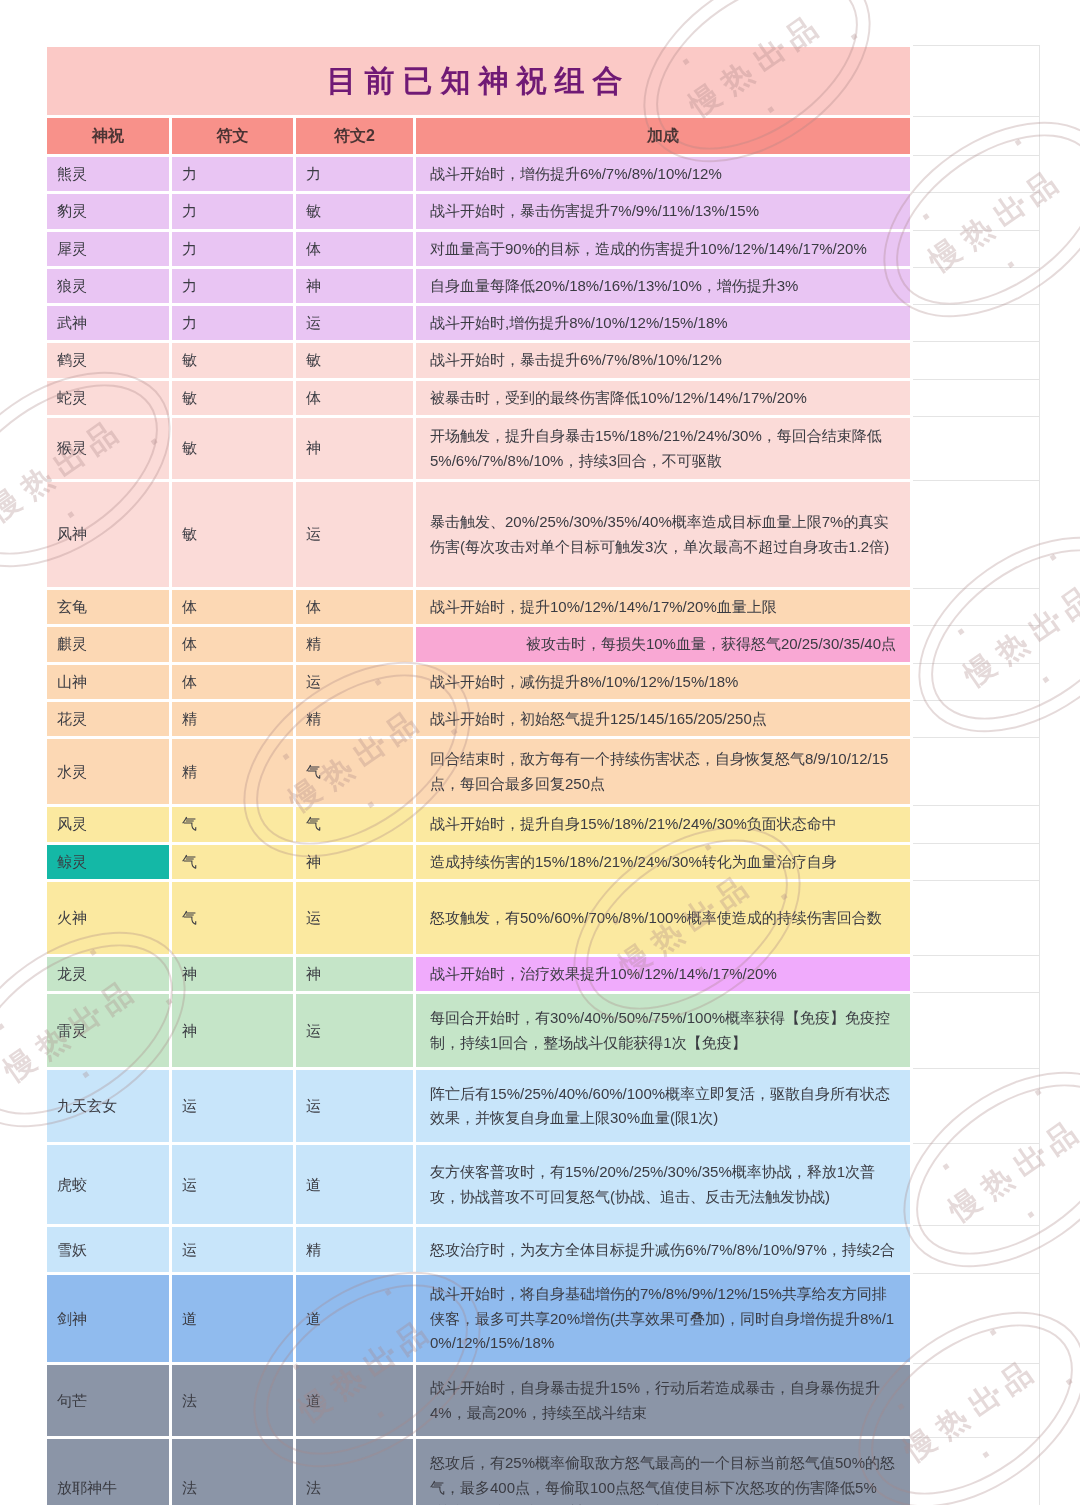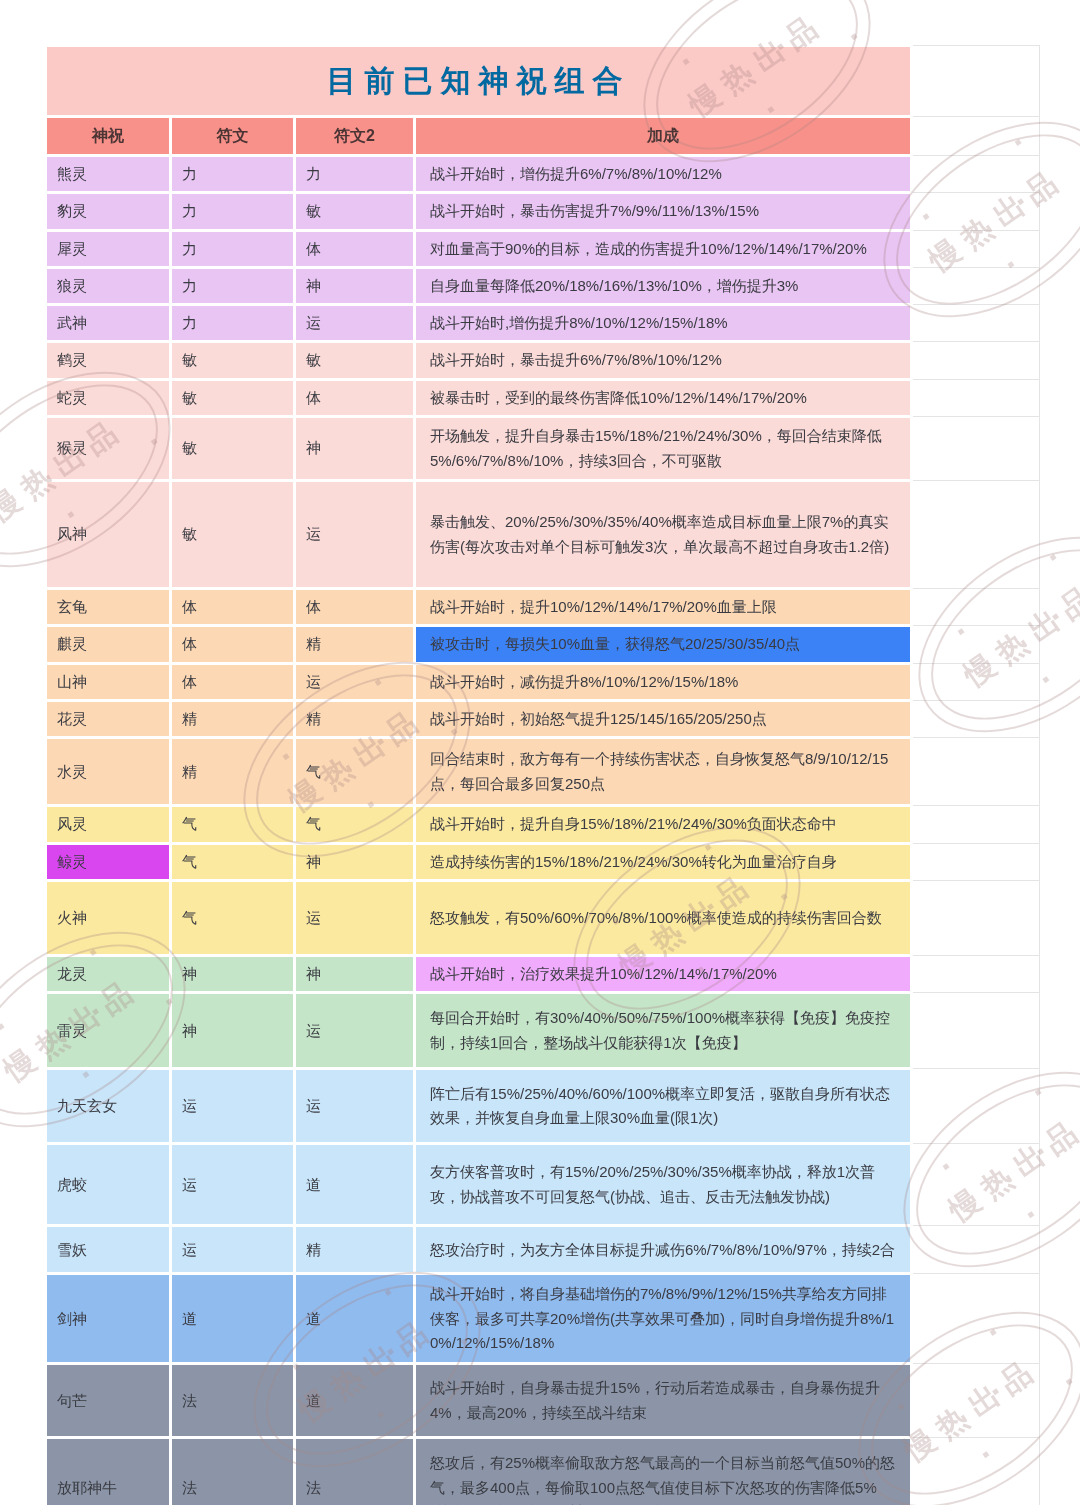--- a/index.html
+++ b/index.html
@@ -29,21 +29,21 @@
   td.bonus{padding:5px 14px;}
   tr.title-row td.t{
     background:#fbc9c6;
     border:3px solid #ffffff;
     height:66px;
     text-align:center;
     vertical-align:middle;
     font-size:30px;
     font-weight:bold;
     letter-spacing:8px;
-    color:#0369a1;
+    color:#701a75;
   }
   tr.header-row td.h{
     background:#f8918a;
     border:3px solid #ffffff;
     height:32px;
     text-align:center;
     vertical-align:middle;
     font-size:16px;
     font-weight:600;
     color:#4b3434;
@@ -179,21 +179,21 @@
           <td class="c" style="background: rgb(252, 216, 180);">玄龟</td>
           <td class="c" style="background: rgb(252, 216, 180);">体</td>
           <td class="c" style="background: rgb(252, 216, 180);">体</td>
           <td class="c bonus" style="background: rgb(252, 216, 180);">战斗开始时，提升10%/12%/14%/17%/20%血量上限</td>
           <td class="ghost"></td>
         </tr>
         <tr style="height: 33px;">
           <td class="c" style="background: rgb(252, 216, 180);">麒灵</td>
           <td class="c" style="background: rgb(252, 216, 180);">体</td>
           <td class="c" style="background: rgb(252, 216, 180);">精</td>
-          <td class="c bonus" style="background: #3b82f6;">被攻击时，每损失10%血量，获得怒气20/25/30/35/40点</td>
+          <td class="c bonus" style="background: #f9a8d4; text-align: right;">被攻击时，每损失10%血量，获得怒气20/25/30/35/40点</td>
           <td class="ghost"></td>
         </tr>
         <tr style="height: 33px;">
           <td class="c" style="background: rgb(252, 216, 180);">山神</td>
           <td class="c" style="background: rgb(252, 216, 180);">体</td>
           <td class="c" style="background: rgb(252, 216, 180);">运</td>
           <td class="c bonus" style="background: rgb(252, 216, 180);">战斗开始时，减伤提升8%/10%/12%/15%/18%</td>
           <td class="ghost"></td>
         </tr>
         <tr style="height: 33px;">
@@ -211,21 +211,21 @@
           <td class="ghost"></td>
         </tr>
         <tr style="height: 33px;">
           <td class="c" style="background: rgb(251, 233, 160);">风灵</td>
           <td class="c" style="background: rgb(251, 233, 160);">气</td>
           <td class="c" style="background: rgb(251, 233, 160);">气</td>
           <td class="c bonus" style="background: rgb(251, 233, 160);">战斗开始时，提升自身15%/18%/21%/24%/30%负面状态命中</td>
           <td class="ghost"></td>
         </tr>
         <tr style="height: 33px;">
-          <td class="c" style="background: #d946ef;">鲸灵</td>
+          <td class="c" style="background: #14b8a6;">鲸灵</td>
           <td class="c" style="background: rgb(251, 233, 160);">气</td>
           <td class="c" style="background: rgb(251, 233, 160);">神</td>
           <td class="c bonus" style="background: rgb(251, 233, 160);">造成持续伤害的15%/18%/21%/24%/30%转化为血量治疗自身</td>
           <td class="ghost"></td>
         </tr>
         <tr style="height: 75px;">
           <td class="c" style="background: rgb(251, 233, 160);">火神</td>
           <td class="c" style="background: rgb(251, 233, 160);">气</td>
           <td class="c" style="background: rgb(251, 233, 160);">运</td>
           <td class="c bonus" style="background: rgb(251, 233, 160);">怒攻触发，有50%/60%/70%/8%/100%概率使造成的持续伤害回合数</td>

